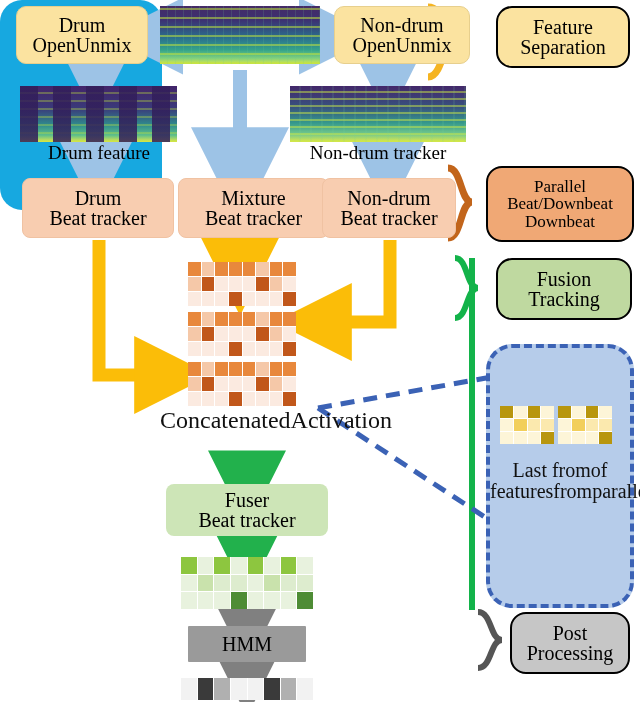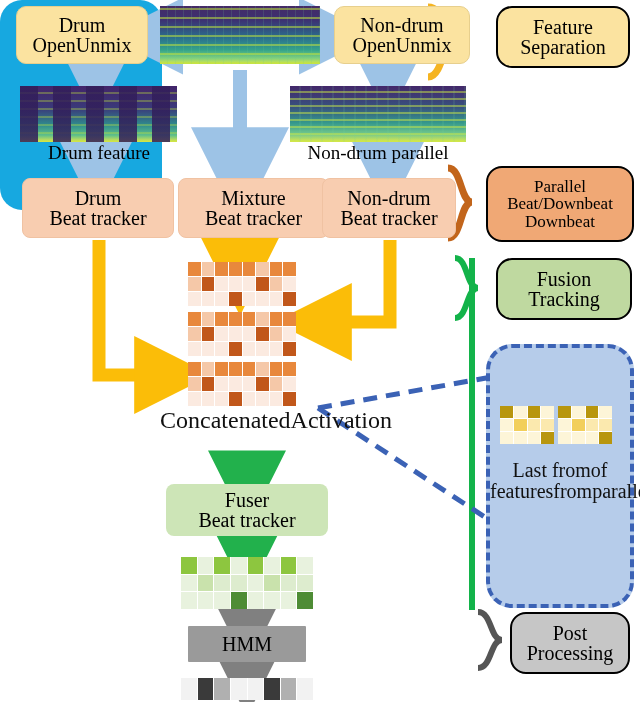--- a/index.html
+++ b/index.html
@@ -124,21 +124,21 @@
          repeating-linear-gradient(0deg, rgba(190,225,60,.35) 0 2px, rgba(0,0,0,0) 2px 8px),
          linear-gradient(0deg,#e4e84a 0%,#5fc08a 12%,#2f8c8e 30%,#3a3a7a 60%,#42246a 100%);"></div>
 
   <div class="spec" style="left:290px;top:86px;width:176px;height:56px;
        background-image:
          repeating-linear-gradient(90deg, rgba(255,255,255,0) 0 9px, rgba(120,210,150,.12) 9px 11px),
          repeating-linear-gradient(0deg, rgba(200,230,70,.5) 0 2px, rgba(0,0,0,0) 2px 7px),
          linear-gradient(0deg,#e0e84a 0%,#74c98c 14%,#35998c 34%,#37527f 62%,#43276a 100%);"></div>
 
   <div class="cap" style="left:18px;top:142px;width:162px;"><span>Drum feature</span></div>
-  <div class="cap" style="left:286px;top:142px;width:184px;"><span>Non-drum parallel</span></div>
+  <div class="cap" style="left:286px;top:142px;width:184px;"><span>Non-drum tracker</span></div>
 
   <div class="node sep" style="left:16px;top:6px;width:132px;height:58px;">
     <span>
         <span>Drum</span>
         <span>OpenUnmix</span>
       </span>
   </div>
   <div class="node sep" style="left:334px;top:6px;width:136px;height:58px;">
     <span>
         <span>Non-drum</span>

